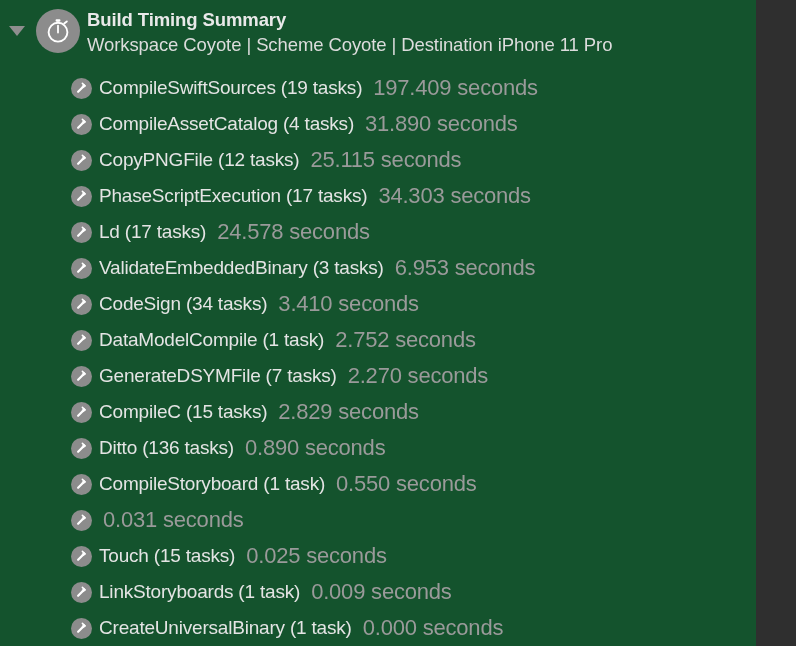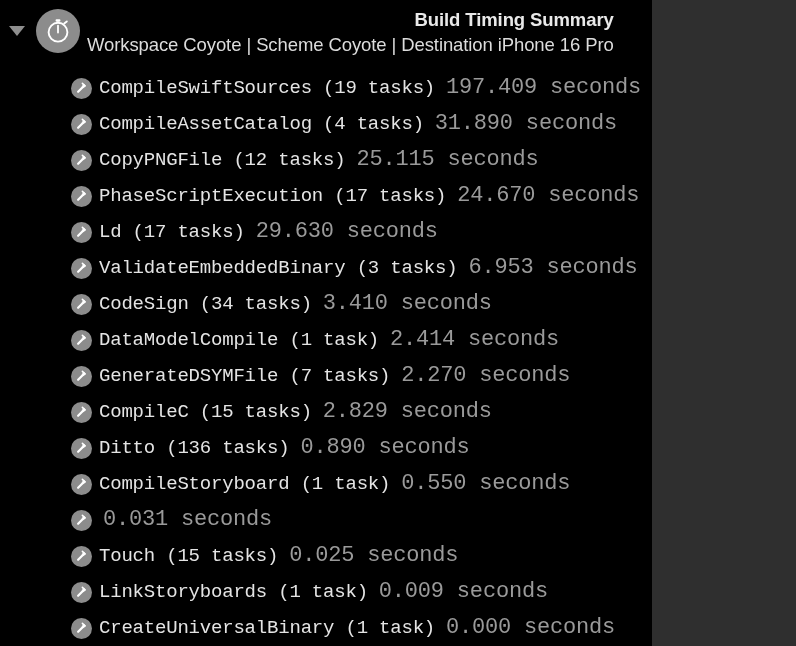--- a/index.html
+++ b/index.html
@@ -9,25 +9,24 @@
   }
   body {
     width: 796px;
     height: 646px;
     overflow: hidden;
     font-family: "Liberation Sans", sans-serif;
     -webkit-font-smoothing: antialiased;
   }
 
   #root {
-    width: 652px;
+    width: 756px;
     height: 646px;
-    background: #000000;
+    background: #14532d;
     position: relative;
-    text-align: right;
   }
 
   
   .group-header {
     display: flex;
     align-items: flex-start;
     padding: 6px 0 0 0;
     height: 62px;
     box-sizing: border-box;
   }
@@ -87,21 +86,20 @@
     font-size: 18.5px;
     font-weight: normal;
     line-height: 26px;
     letter-spacing: -0.1px;
     white-space: nowrap;
   }
 
   
   .rows {
     padding-top: 8px;
-    font-family: Liberation Mono, monospace;
   }
   .task-row {
     height: 36px;
     display: flex;
     align-items: center;
     padding-left: 70px;
     box-sizing: border-box;
     cursor: default;
   }
   .hammer-wrap {
@@ -156,21 +154,21 @@
           <line x1="15" y1="16.6" x2="15" y2="9.6" stroke="#ffffff" stroke-width="1.8" stroke-linecap="round"></line>
           <rect x="12.6" y="3.3" width="4.8" height="2.5" rx="0.8" fill="#ffffff"></rect>
           <line x1="15" y1="5.6" x2="15" y2="7.1" stroke="#ffffff" stroke-width="1.8"></line>
           <line x1="21.2" y1="7.4" x2="23.8" y2="5.4" stroke="#ffffff" stroke-width="1.9" stroke-linecap="round"></line>
         </svg>
       </div>
     </div>
 
     <div class="header-text">
       <div class="header-title">Build Timing Summary</div>
-      <div class="header-subtitle">Workspace Coyote | Scheme Coyote | Destination iPhone 16 Pro</div>
+      <div class="header-subtitle">Workspace Coyote | Scheme Coyote | Destination iPhone 11 Pro</div>
     </div>
 
   </div>
 
   <div class="rows" id="rows-container">
       <div class="task-row">
         <div class="hammer-wrap">
           <div class="hammer-circle">
             <svg width="14" height="14" viewBox="0 0 14 14" aria-hidden="true">
               <path d="M4.1 10.8 L8.6 6.3" stroke="#ffffff" stroke-width="2.2" stroke-linecap="round"></path>
@@ -212,34 +210,34 @@
         <div class="hammer-wrap">
           <div class="hammer-circle">
             <svg width="14" height="14" viewBox="0 0 14 14" aria-hidden="true">
               <path d="M4.1 10.8 L8.6 6.3" stroke="#ffffff" stroke-width="2.2" stroke-linecap="round"></path>
               <path d="M7.6 5.2 L10.0 2.8 L12.0 4.8 L9.6 7.2 Z" fill="#ffffff"></path>
               <path d="M8.4 2.4 L11.0 5.0" stroke="#ffffff" stroke-width="1.6" stroke-linecap="round"></path>
             </svg>
           </div>
         </div>
         <div class="row-label">PhaseScriptExecution (17 tasks)</div>
-        <div class="row-duration">24.670 seconds</div>
+        <div class="row-duration">34.303 seconds</div>
       </div>
       <div class="task-row">
         <div class="hammer-wrap">
           <div class="hammer-circle">
             <svg width="14" height="14" viewBox="0 0 14 14" aria-hidden="true">
               <path d="M4.1 10.8 L8.6 6.3" stroke="#ffffff" stroke-width="2.2" stroke-linecap="round"></path>
               <path d="M7.6 5.2 L10.0 2.8 L12.0 4.8 L9.6 7.2 Z" fill="#ffffff"></path>
               <path d="M8.4 2.4 L11.0 5.0" stroke="#ffffff" stroke-width="1.6" stroke-linecap="round"></path>
             </svg>
           </div>
         </div>
         <div class="row-label">Ld (17 tasks)</div>
-        <div class="row-duration">29.630 seconds</div>
+        <div class="row-duration">24.578 seconds</div>
       </div>
       <div class="task-row">
         <div class="hammer-wrap">
           <div class="hammer-circle">
             <svg width="14" height="14" viewBox="0 0 14 14" aria-hidden="true">
               <path d="M4.1 10.8 L8.6 6.3" stroke="#ffffff" stroke-width="2.2" stroke-linecap="round"></path>
               <path d="M7.6 5.2 L10.0 2.8 L12.0 4.8 L9.6 7.2 Z" fill="#ffffff"></path>
               <path d="M8.4 2.4 L11.0 5.0" stroke="#ffffff" stroke-width="1.6" stroke-linecap="round"></path>
             </svg>
           </div>
@@ -264,21 +262,21 @@
         <div class="hammer-wrap">
           <div class="hammer-circle">
             <svg width="14" height="14" viewBox="0 0 14 14" aria-hidden="true">
               <path d="M4.1 10.8 L8.6 6.3" stroke="#ffffff" stroke-width="2.2" stroke-linecap="round"></path>
               <path d="M7.6 5.2 L10.0 2.8 L12.0 4.8 L9.6 7.2 Z" fill="#ffffff"></path>
               <path d="M8.4 2.4 L11.0 5.0" stroke="#ffffff" stroke-width="1.6" stroke-linecap="round"></path>
             </svg>
           </div>
         </div>
         <div class="row-label">DataModelCompile (1 task)</div>
-        <div class="row-duration">2.414 seconds</div>
+        <div class="row-duration">2.752 seconds</div>
       </div>
       <div class="task-row">
         <div class="hammer-wrap">
           <div class="hammer-circle">
             <svg width="14" height="14" viewBox="0 0 14 14" aria-hidden="true">
               <path d="M4.1 10.8 L8.6 6.3" stroke="#ffffff" stroke-width="2.2" stroke-linecap="round"></path>
               <path d="M7.6 5.2 L10.0 2.8 L12.0 4.8 L9.6 7.2 Z" fill="#ffffff"></path>
               <path d="M8.4 2.4 L11.0 5.0" stroke="#ffffff" stroke-width="1.6" stroke-linecap="round"></path>
             </svg>
           </div>

